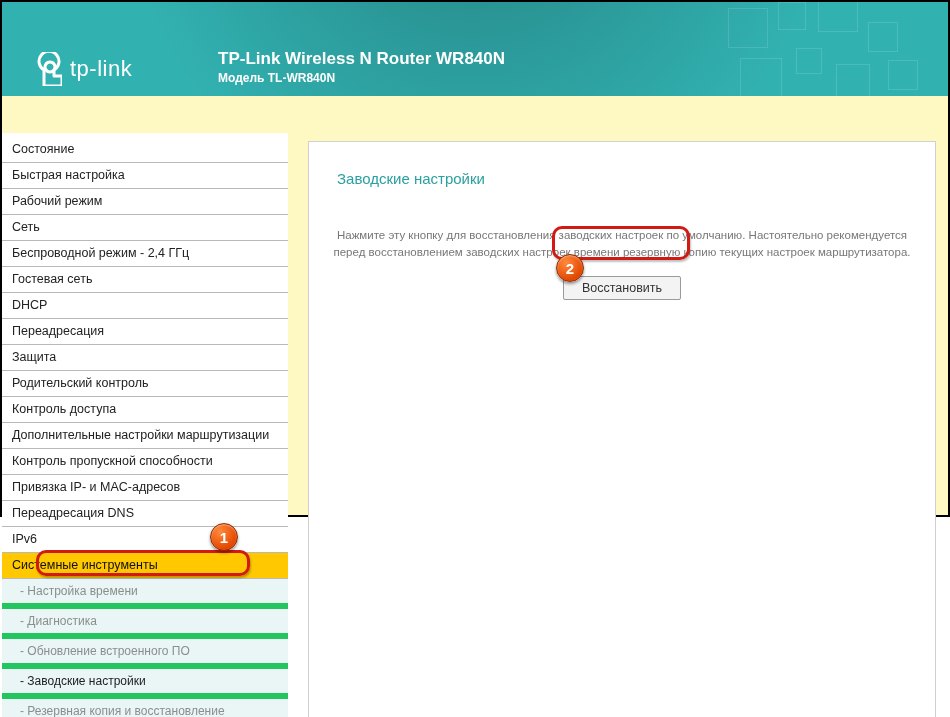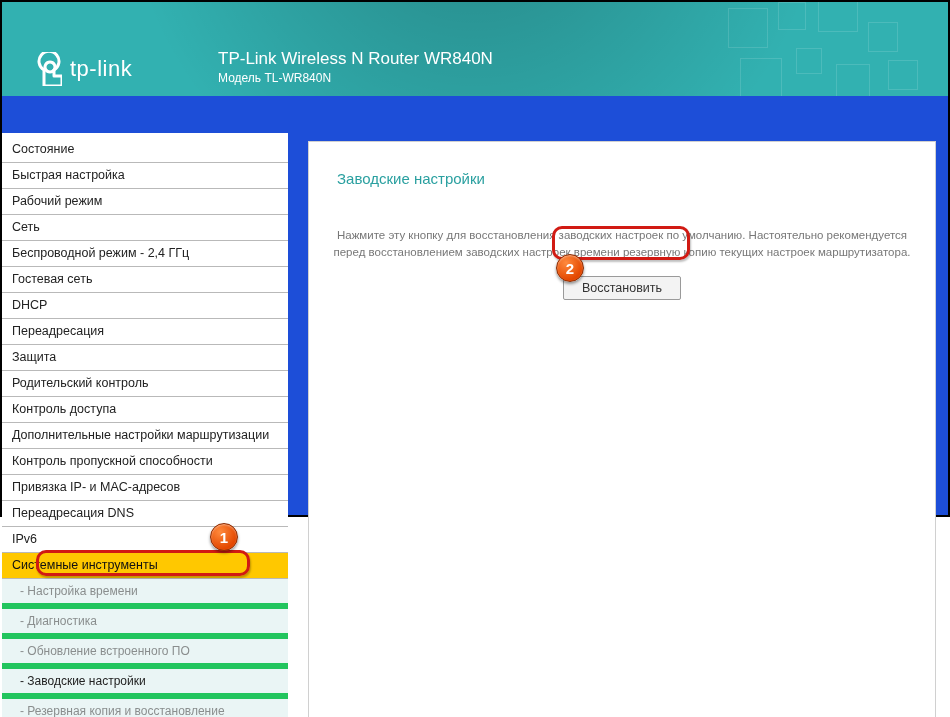--- a/index.html
+++ b/index.html
@@ -8,21 +8,21 @@
     background: #ffffff;
     width: 950px;
     height: 717px;
     overflow: hidden;
     position: relative;
   }
   .outer {
     border: 2px solid #000;
     width: 950px;
     height: 517px;
-    background: #1d4ed8;
+    background: #fef9c3;
     position: relative;
   }
   .header {
     height: 94px;
     background: #32b1b1;
     position: relative;
     color: #fff;
     overflow: hidden;
   }
   .header-shadow {
@@ -45,26 +45,26 @@
     letter-spacing: 0.5px;
     font-weight: 400;
   }
   .header .titles {
     position: absolute;
     left: 216px;
     top: 46px;
   }
   .header .h-title {
     font-size: 17px;
-    font-weight: normal;
+    font-weight: bold;
     line-height: 1.25;
   }
   .header .h-sub {
     font-size: 12px;
-    font-weight: normal;
+    font-weight: bold;
     line-height: 1.3;
     margin-top: 2px;
   }
   .header-squares {
     position: absolute;
     right: 0; top: 0; bottom: 0; width: 230px;
     opacity: 0.28;
     pointer-events:none;
   }
   .header-squares .sq {

